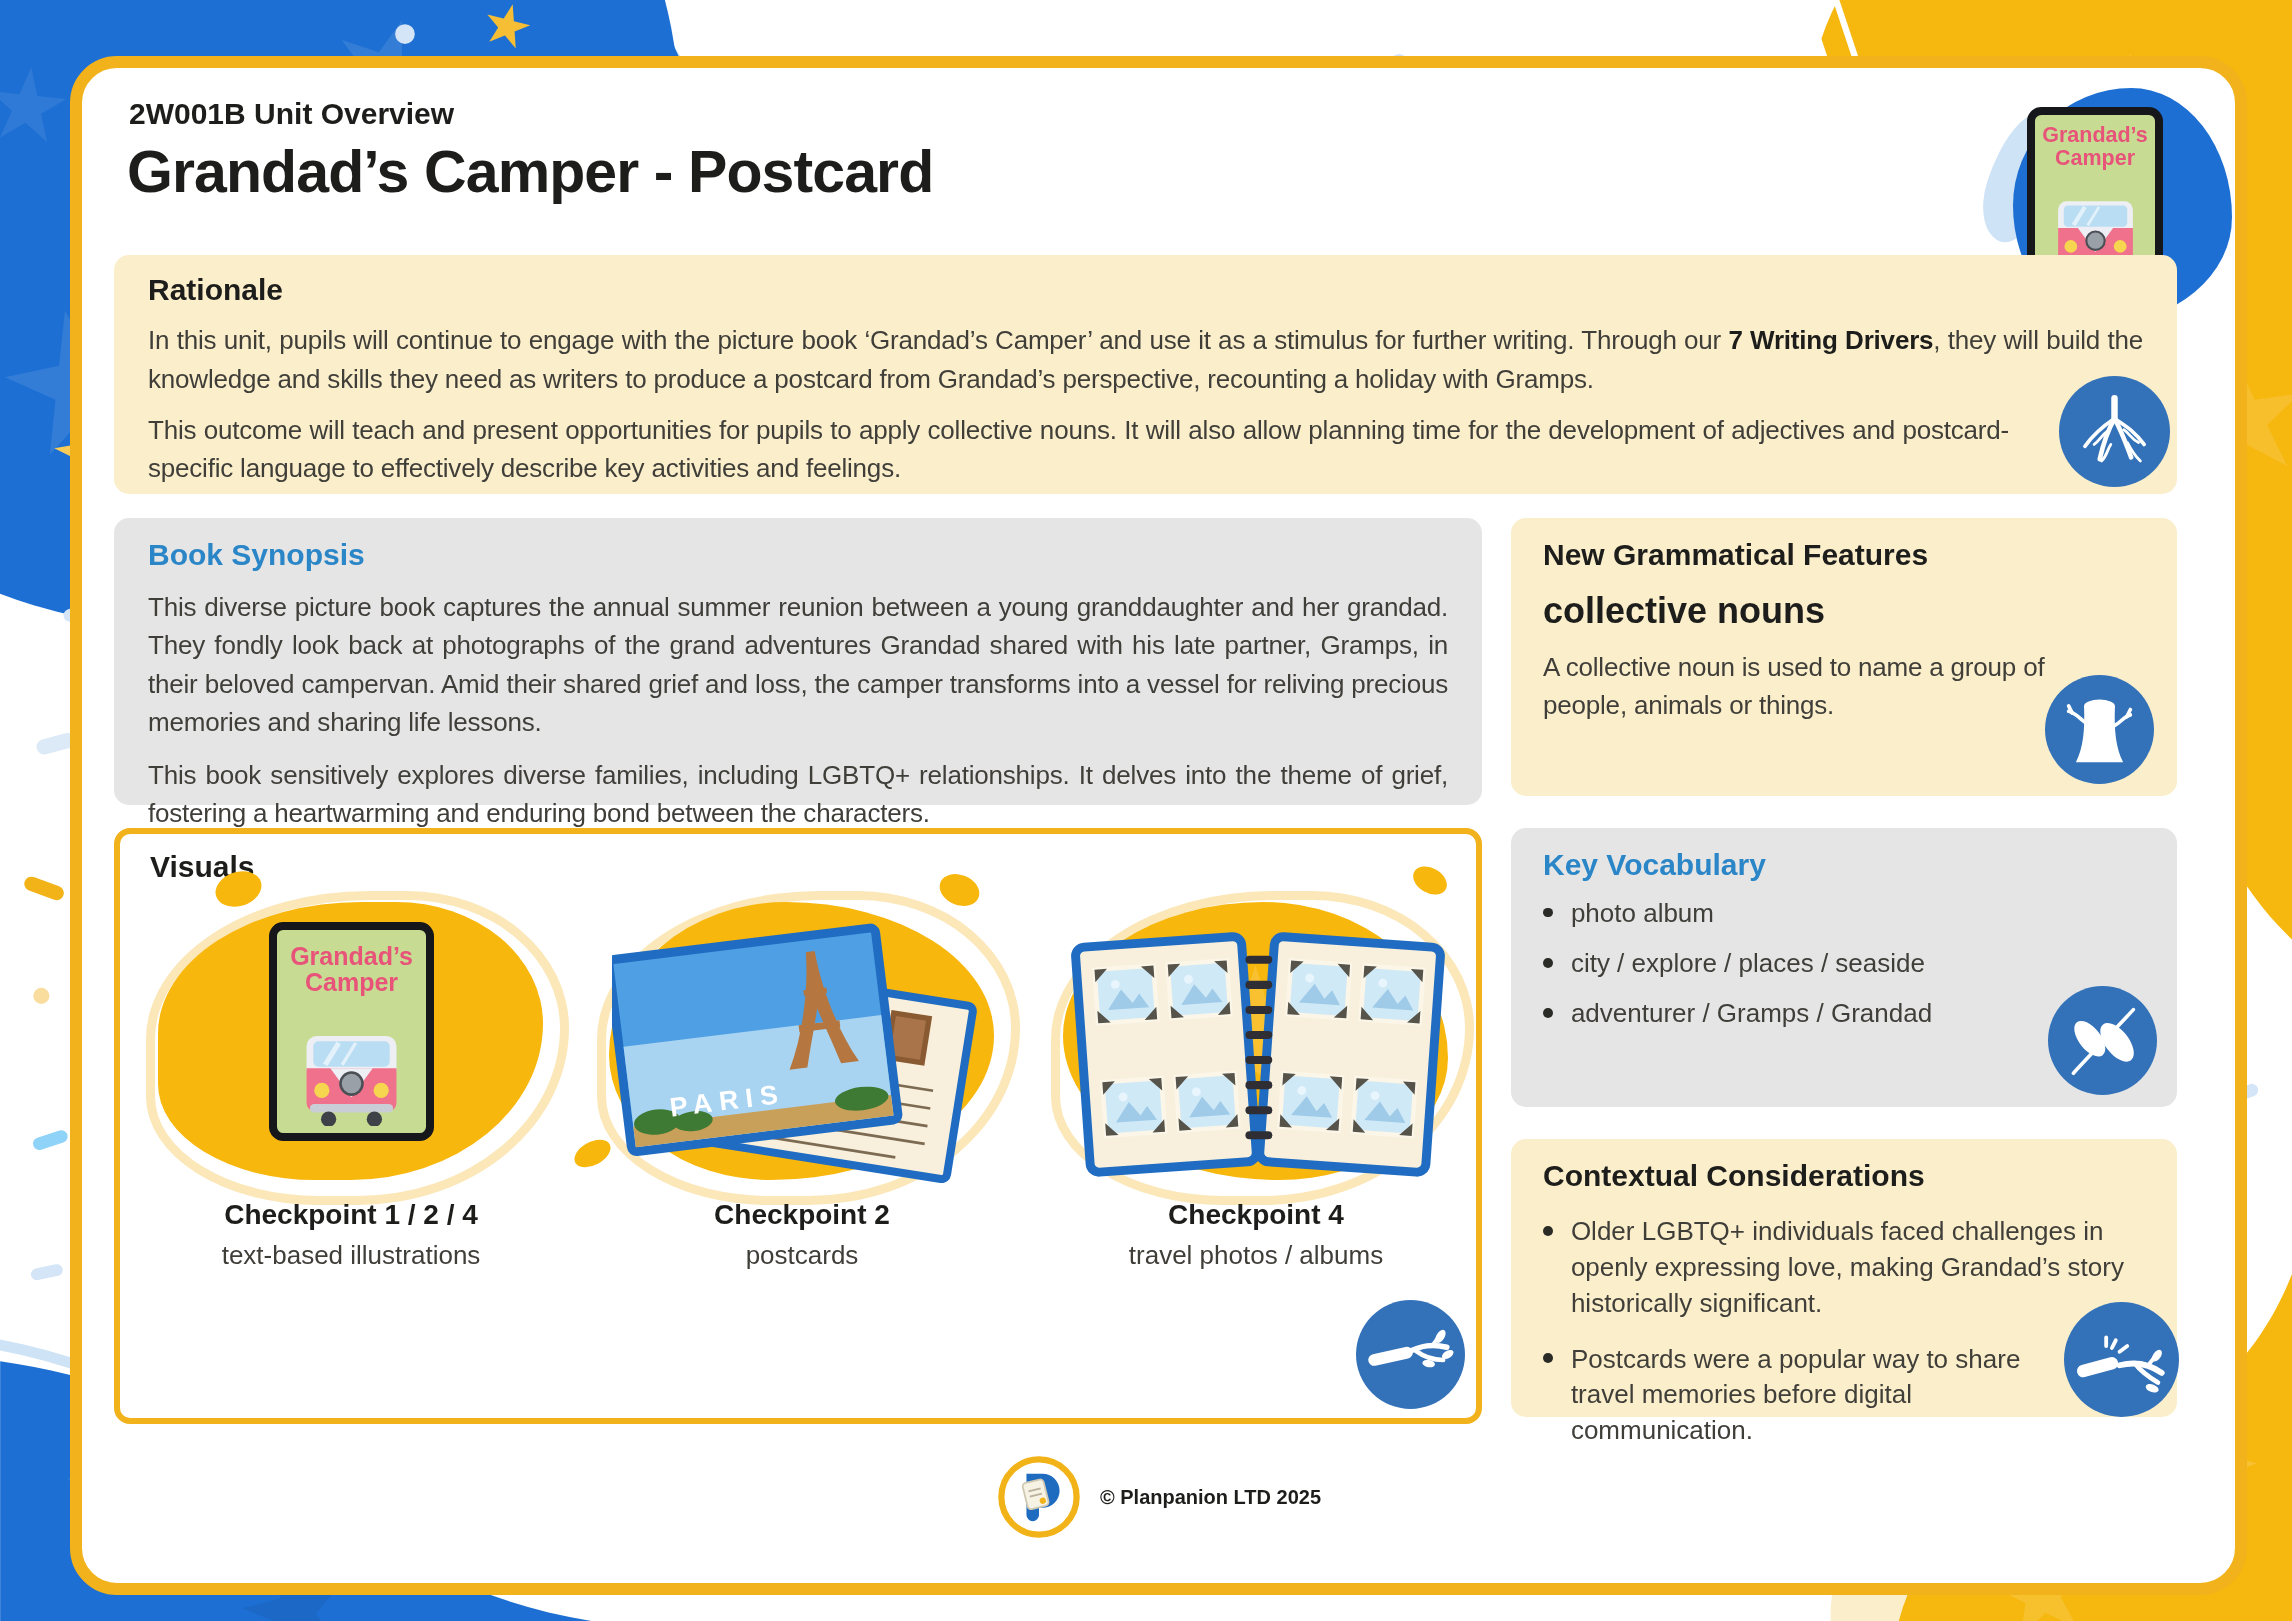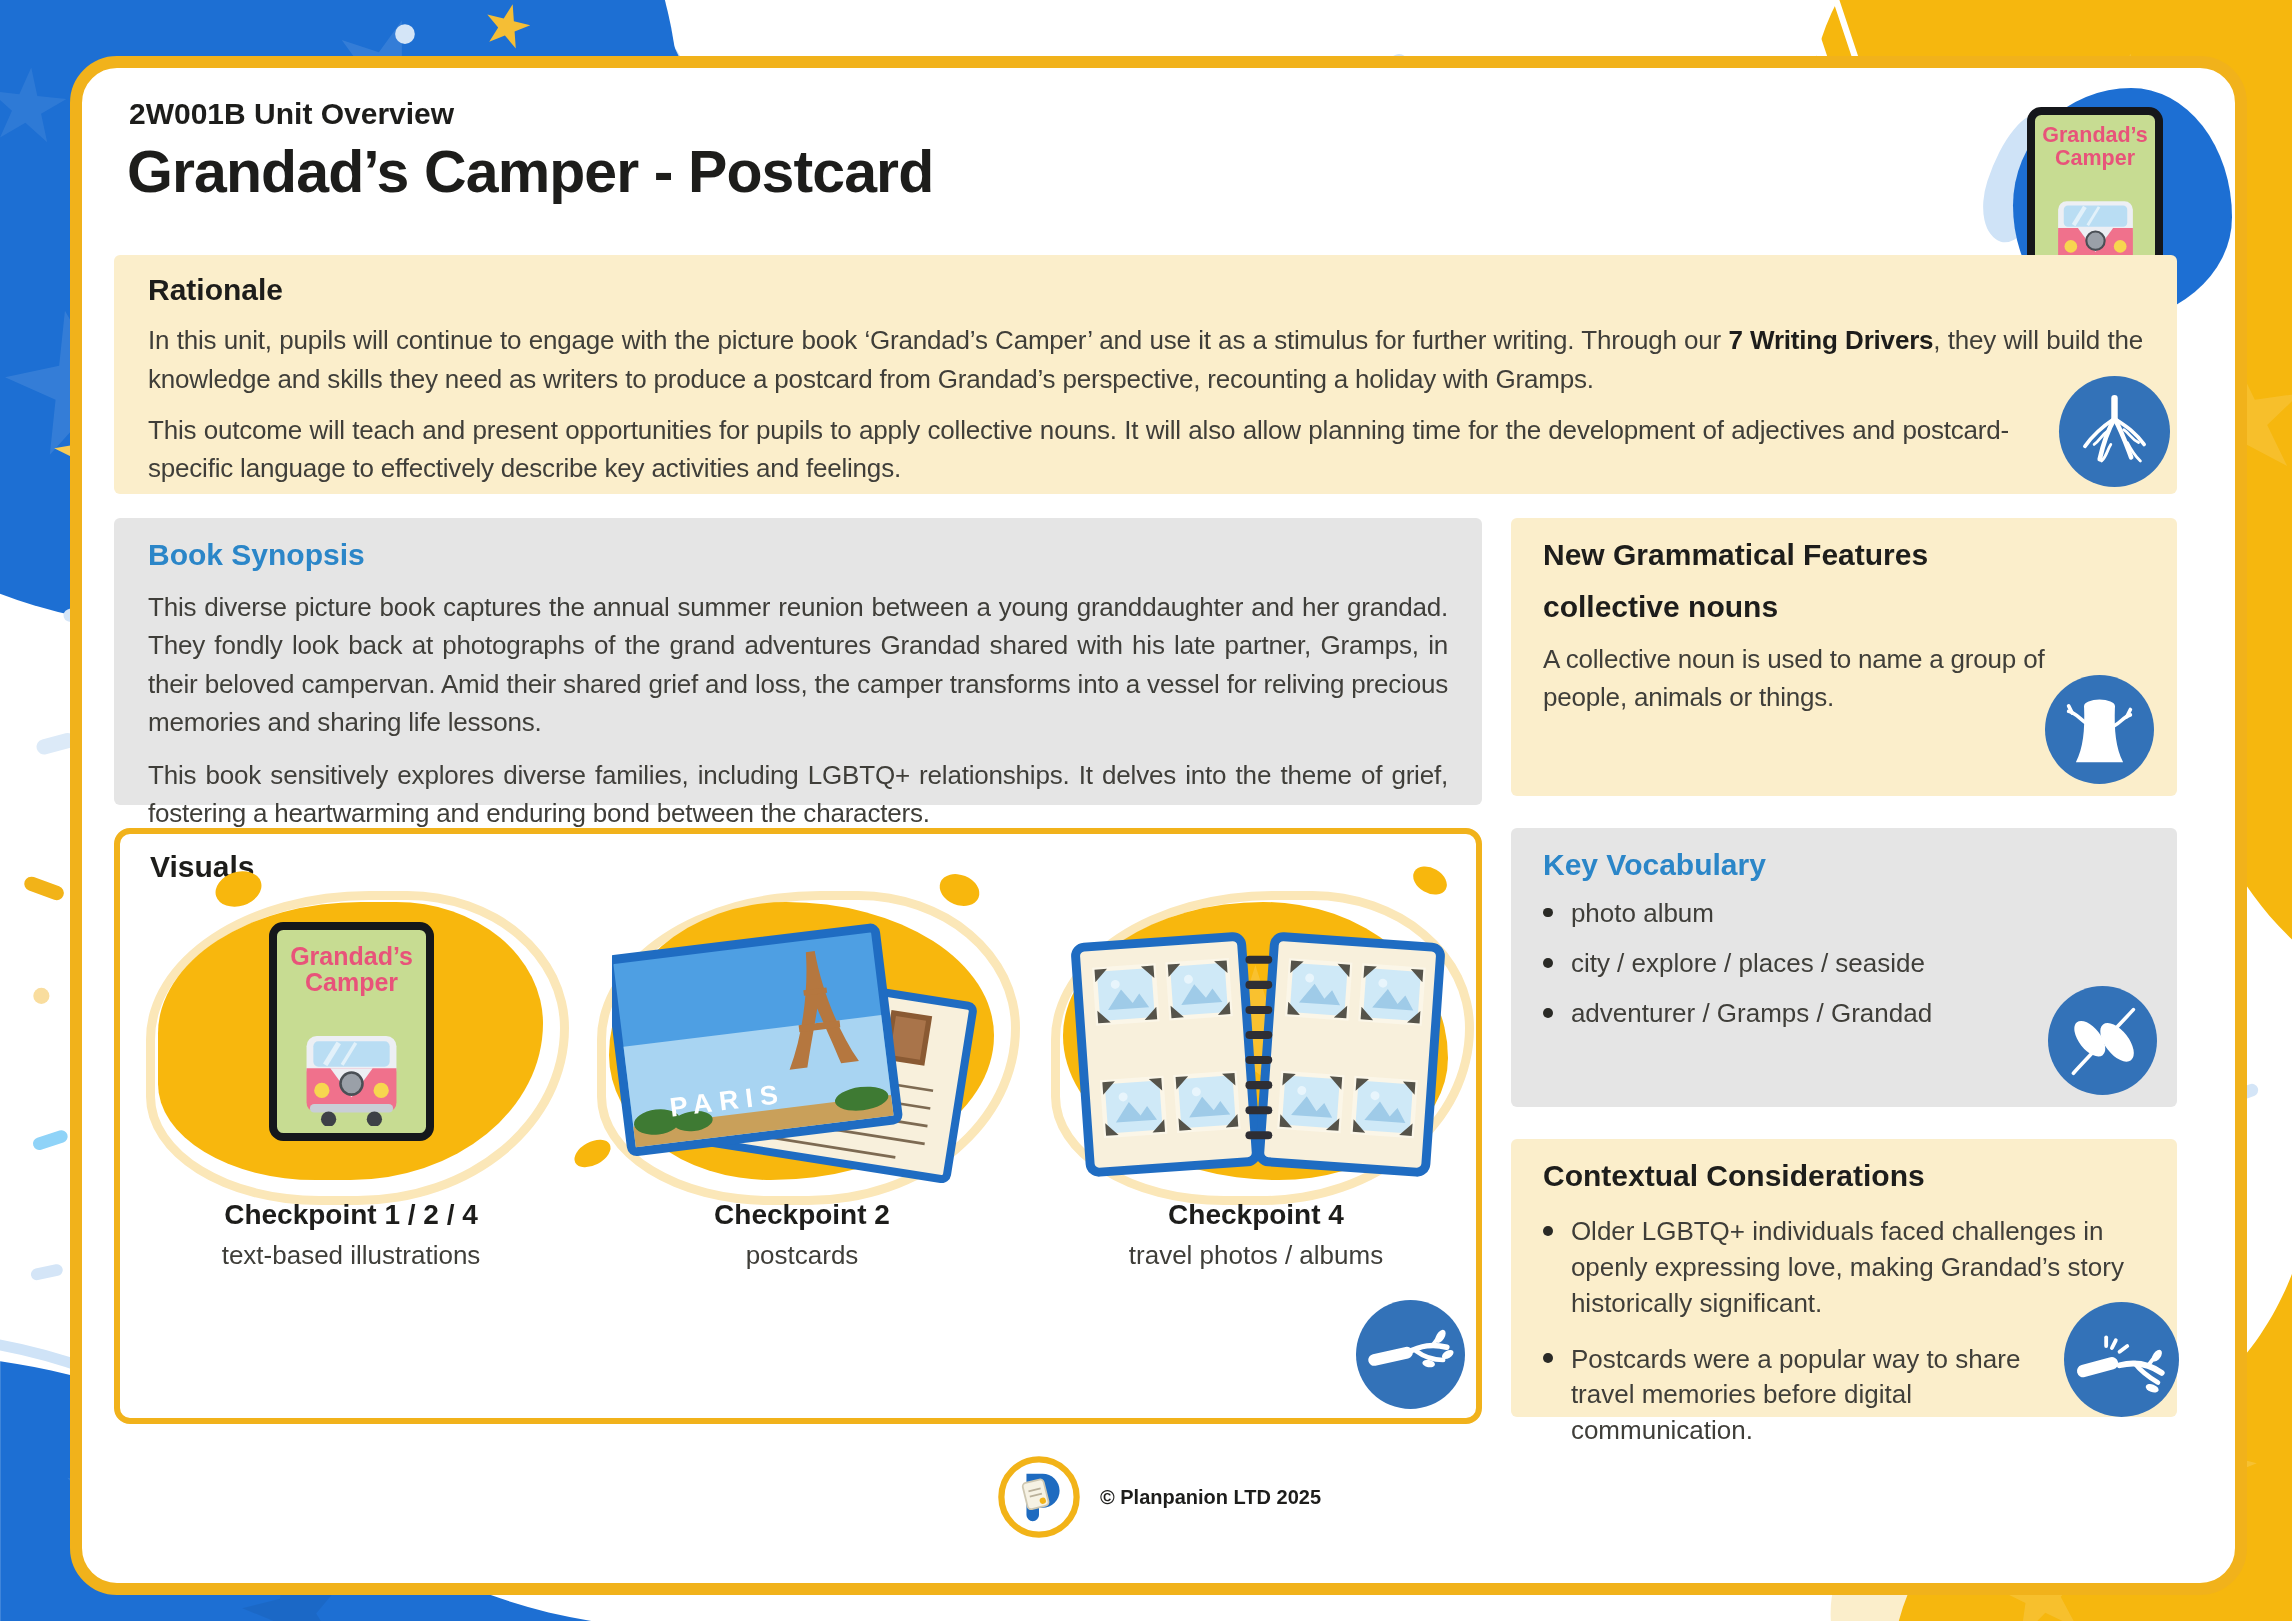--- a/index.html
+++ b/index.html
@@ -5,21 +5,21 @@
   html,body{margin:0;padding:0;background:#ffffff;}
   body{width:2293px;height:1621px;position:relative;overflow:hidden;
        font-family:"Liberation Sans","DejaVu Sans",sans-serif;color:#3f3e39;}
   .bg{position:absolute;inset:0;z-index:0;}
   
   .card{position:absolute;left:70px;top:56px;width:2153px;height:1515px;
         background:#ffffff;border:12.5px solid #F1B21B;border-radius:47px;z-index:2;}
   .unit-code{position:absolute;left:47px;top:29px;font-size:30px;font-weight:bold;color:#1d1d1b;}
   .page-title{position:absolute;left:45px;top:70px;font-size:59px;font-weight:bold;color:#1d1d1b;letter-spacing:-0.9px;}
   
-  .panel{position:absolute;border-radius:6px;box-sizing:border-box;}
+  .panel{position:absolute;border-radius:15px;box-sizing:border-box;}
   .panel-cream{background:#FBEECB;}
   .panel-blue{background:#e5e5e5;}
   .panel-outline{background:#ffffff;border:6.3px solid #F1B21B;border-radius:16px;}
   .panel h2{margin:0;font-size:30px;font-weight:bold;color:#1d1d1b;}
   .panel h2.blue{color:#2B86C8;}
   .body-text{font-size:26px;line-height:1.48;text-align:justify;color:#3f3e39;letter-spacing:-0.2px;}
   .body-text b{color:#1d1d1b;}
   .rationale{left:32px;top:187px;width:2063px;height:239px;padding:18px 34px;}
   .synopsis{left:32px;top:450px;width:1368px;height:287px;padding:19.7px 34px;}
   .grammar{left:1429px;top:450px;width:666px;height:278px;padding:19.7px 32px;}
@@ -168,21 +168,21 @@
   </div>
 
   <div class="panel panel-blue synopsis">
     <h2 class="blue">Book Synopsis</h2>
     <p class="body-text" style="margin:16px 0 0 0;">This diverse picture book captures the annual summer reunion between a young granddaughter and her grandad. They fondly look back at photographs of the grand adventures Grandad shared with his late partner, Gramps, in their beloved campervan. Amid their shared grief and loss, the camper transforms into a vessel for reliving precious memories and sharing life lessons.</p>
     <p class="body-text" style="margin:14.3px 0 0 0;">This book sensitively explores diverse families, including LGBTQ+ relationships. It delves into the theme of grief, fostering a heartwarming and enduring bond between the characters.</p>
   </div>
 
   <div class="panel panel-cream grammar">
     <h2>New Grammatical Features</h2>
-    <p style="margin:18px 0 0 0;font-size:30px;font-weight:bold;color:#1d1d1b;">collective nouns</p>
+    <p style="margin:18px 0 0 0;font-size:36px;font-weight:bold;color:#1d1d1b;">collective nouns</p>
     <p class="body-text" style="margin:16px 0 0 0;text-align:left;width:555px;">A collective noun is used to name a group of people, animals or things.</p>
     <div class="circle-icon" style="right:23px;bottom:12.5px;width:109px;height:109px;">
       <svg width="109" height="109" viewBox="0 0 120 120">
         <ellipse cx="60" cy="34" rx="17" ry="7" fill="#ffffff"></ellipse>
         <path d="M43 34 C44 62 42 80 34 96 H86 C78 80 76 62 77 34 Z" fill="#ffffff"></path>
         <g stroke="#ffffff" stroke-width="4" fill="none" stroke-linecap="round">
           <path d="M44 52 C38 48 34 42 26 40"></path>
           <path d="M30 42 L26 34"></path>
           <path d="M76 56 C84 52 86 46 94 44"></path>
           <path d="M90 46 L94 38"></path>

